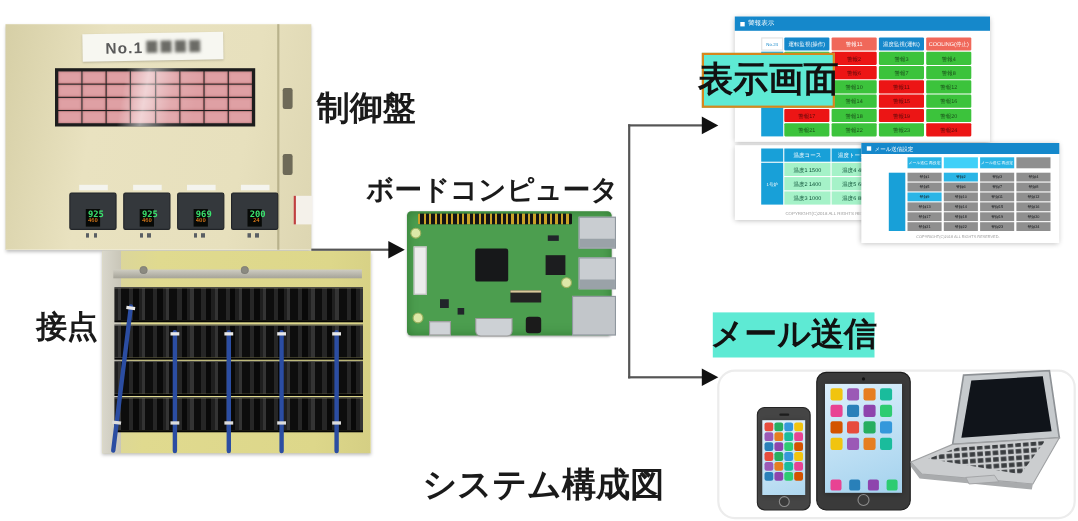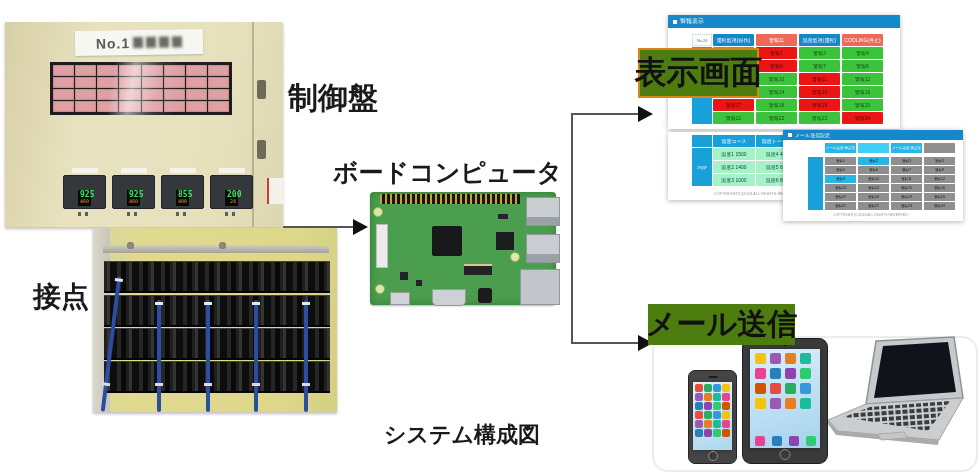--- a/index.html
+++ b/index.html
@@ -5,25 +5,25 @@
   html,body{margin:0;padding:0;background:#fff;}
   .stage{position:relative;width:980px;height:474px;background:#fff;overflow:hidden;
          font-family:"Liberation Sans","DejaVu Sans",sans-serif;}
   .abs{position:absolute;}
 
   
   .biglabel{position:absolute;font-weight:bold;color:#1a1a1a;white-space:nowrap;}
   .lbl-panel{left:288px;top:78px;font-size:30px;}
   .lbl-contacts{left:33px;top:278px;font-size:28px;}
   .lbl-board{left:333px;top:156px;font-size:25px;}
-  .lbl-title{left:384px;top:420px;font-size:22px;}
-  .ylabel{position:absolute;background:#4d7c0f;color:#111;font-weight:bold;
+  .lbl-title{left:384px;top:420px;font-size:31px;}
+  .ylabel{position:absolute;background:#5eead4;color:#111;font-weight:bold;
           display:flex;align-items:center;justify-content:center;z-index:6;white-space:nowrap;}
   .lbl-display{left:638px;top:48px;width:117px;height:46px;font-size:32px;border:2px solid #d8861c;}
-  .lbl-mail{left:648px;top:284px;width:147px;height:41px;font-size:30px;margin-top:20px;}
+  .lbl-mail{left:648px;top:284px;width:147px;height:41px;font-size:30px;}
 
   
   .aline{position:absolute;background:#555;z-index:4;}
   .ahead{position:absolute;width:0;height:0;border-style:solid;z-index:4;
          border-width:8px 0 8px 15px;border-color:transparent transparent transparent #111;}
 
   
   .photo-panel{left:5px;top:22px;width:278px;height:205px;z-index:1;
     background:linear-gradient(100deg,#d6cfa6 0%,#e9e2c0 30%,#e7e0bd 75%,#ddd6b2 100%);
     box-shadow:0 2px 3px rgba(0,0,0,.25);}
@@ -231,21 +231,21 @@
               <div class="ctrl-main">925</div>
               <div class="ctrl-sub">460</div>
             </div>
             <div class="ctrl-btns"></div>
           </div>
         </div>
         <div class="ctrl-unit">
           <div class="ctrl-label"></div>
           <div class="ctrl-body">
             <div class="ctrl-disp">
-              <div class="ctrl-main">855</div>
+              <div class="ctrl-main">969</div>
               <div class="ctrl-sub">400</div>
             </div>
             <div class="ctrl-btns"></div>
           </div>
         </div>
         <div class="ctrl-unit">
           <div class="ctrl-label"></div>
           <div class="ctrl-body">
             <div class="ctrl-disp">
               <div class="ctrl-main">200</div>

